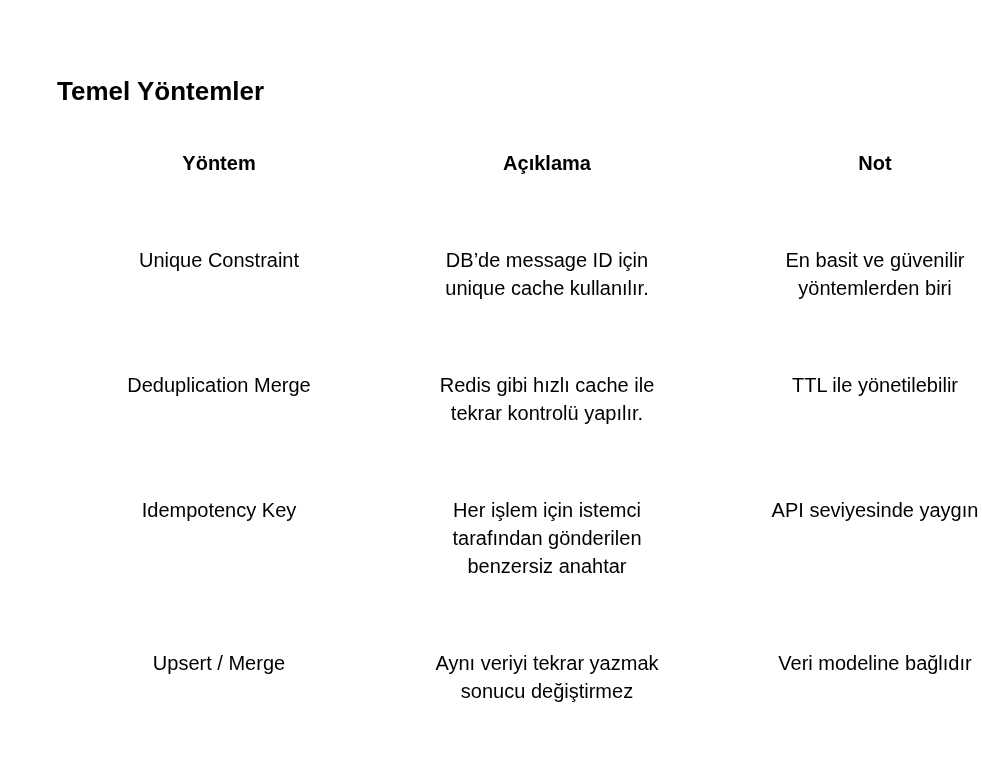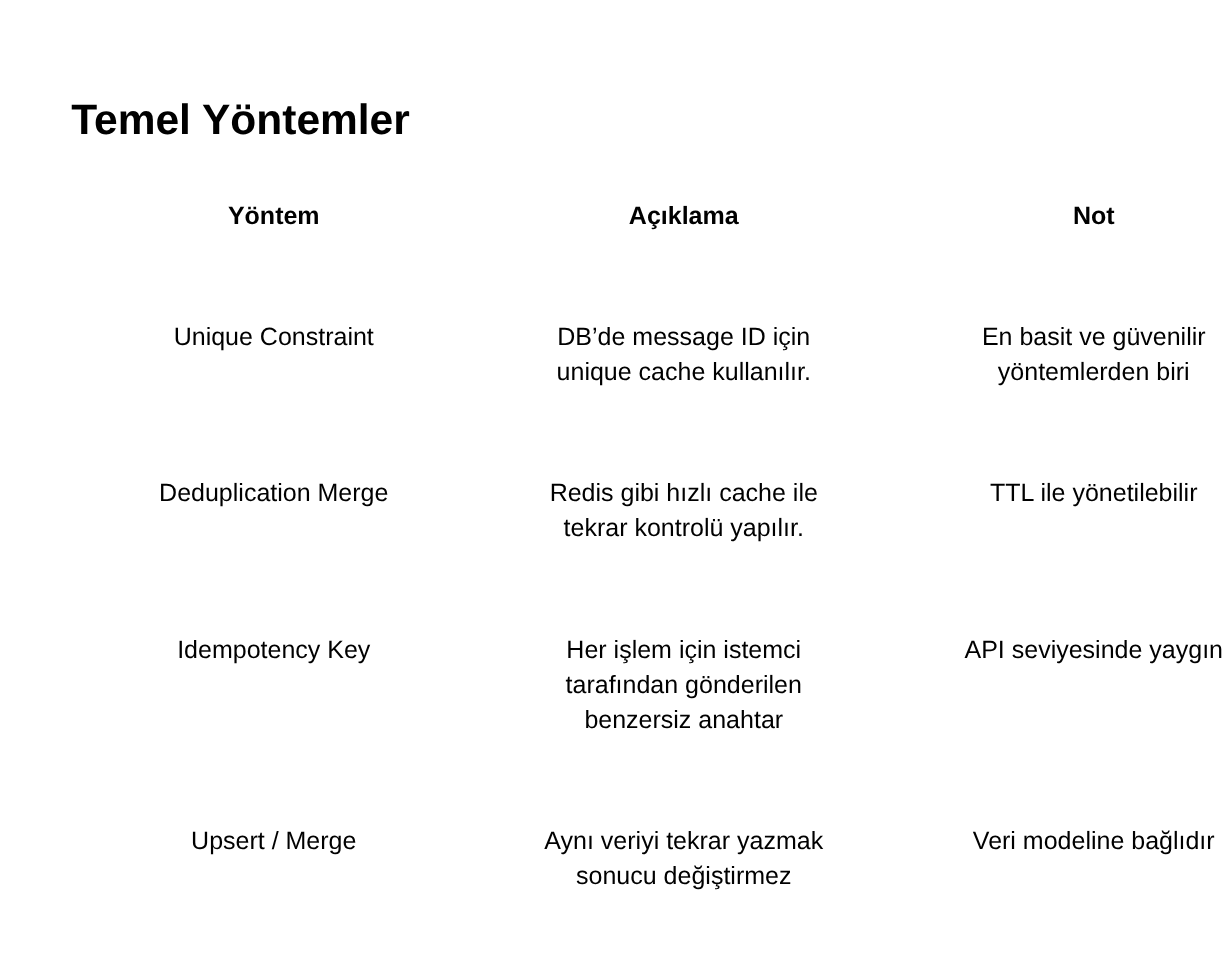--- a/index.html
+++ b/index.html
@@ -13,21 +13,21 @@
     overflow: hidden;
     color: #000000;
     font-family: "Liberation Sans", sans-serif;
     -webkit-font-smoothing: antialiased;
   }
   .page {
     padding: 76px 0 0 55px;
     box-sizing: border-box;
   }
   .doc-title {
-    font-size: 34px;
+    font-size: 26px;
     font-weight: 700;
     line-height: 1.2;
     margin: 0 0 42px 2px;
   }
   table.methods {
     width: 925px;
     table-layout: fixed;
     border-collapse: collapse;
     border: none;
   }

